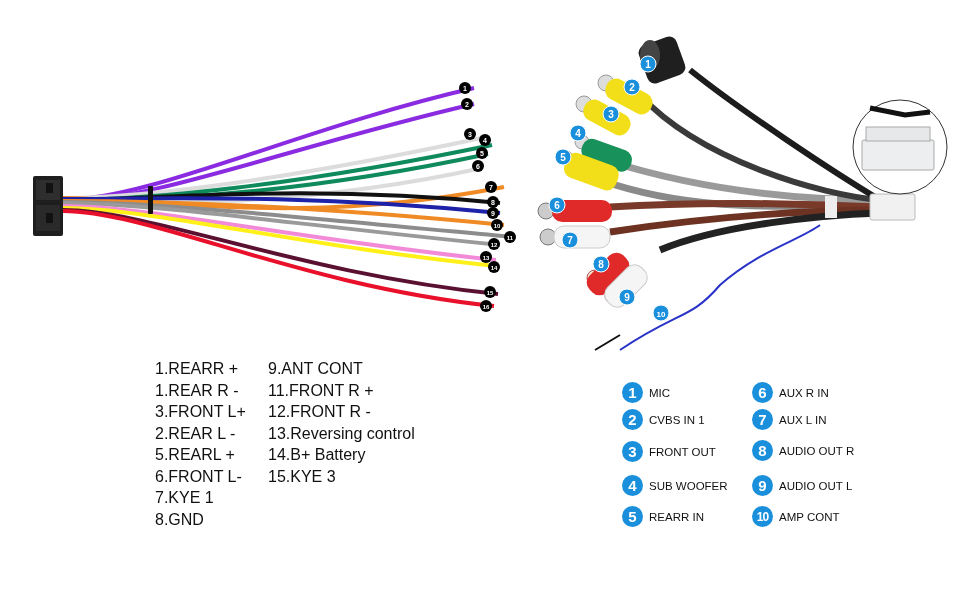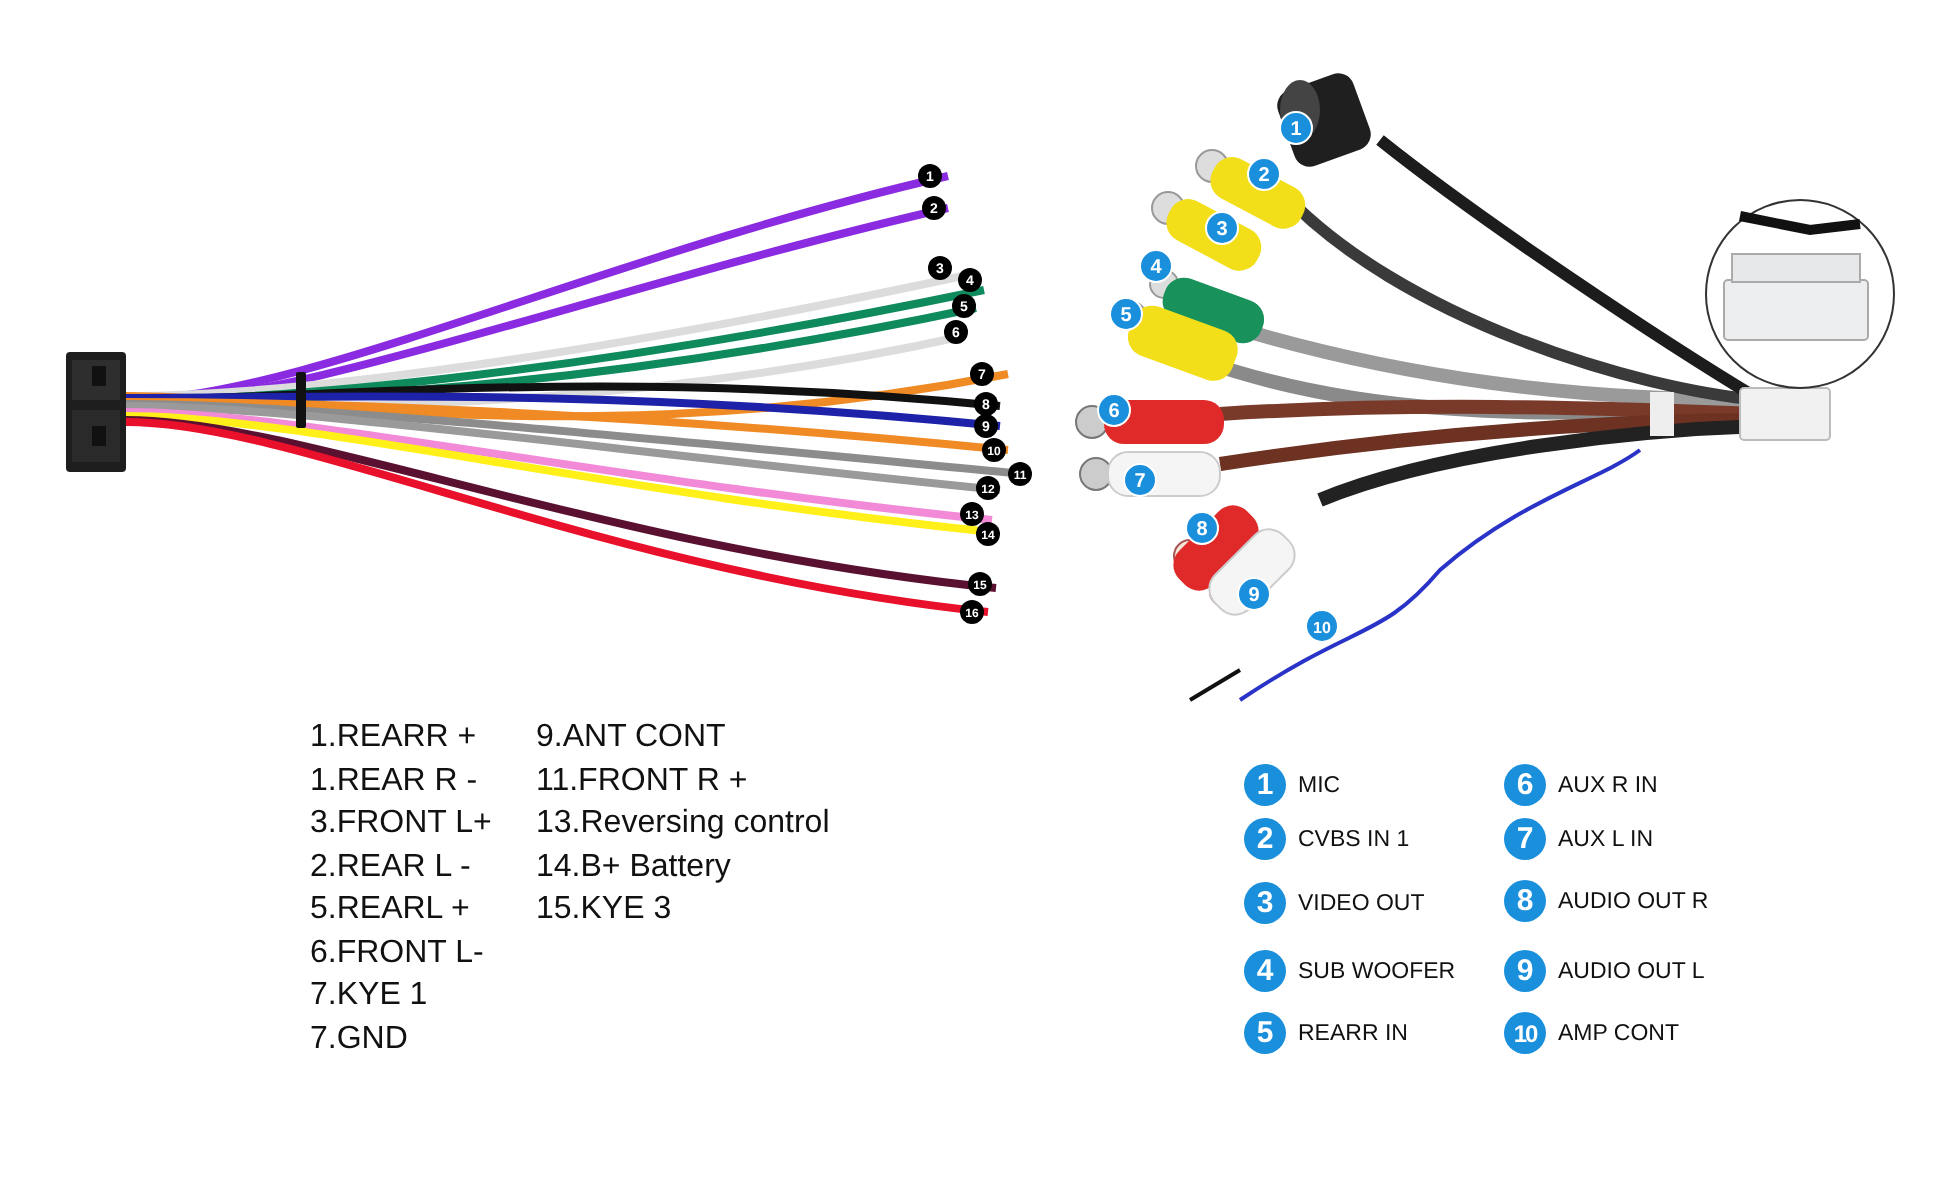--- a/index.html
+++ b/index.html
@@ -168,43 +168,44 @@
 
 <div class="legend-left">
   <div class="col col1" id="lcol1">
       <div>1.REARR +</div>
       <div>1.REAR R -</div>
       <div>3.FRONT L+</div>
       <div>2.REAR L -</div>
       <div>5.REARL +</div>
       <div>6.FRONT L-</div>
       <div>7.KYE 1</div>
-      <div>7.GND</div>
+      <div>8.GND</div>
     </div>
   <div class="col col2" id="lcol2">
       <div>9.ANT CONT</div>
       <div>11.FRONT R +</div>
+      <div>12.FRONT R -</div>
       <div>13.Reversing control</div>
       <div>14.B+ Battery</div>
       <div>15.KYE 3</div>
     </div>
 </div>
 
 <div class="legend-right" id="rlegend">
     <div class="rl-item" style="left: 0px; top: 0px;">
       <span class="rbadge" style="background: rgb(26, 143, 220);">1</span>
       <span>MIC</span>
     </div>
     <div class="rl-item" style="left: 0px; top: 27px;">
       <span class="rbadge" style="background: rgb(26, 143, 220);">2</span>
       <span>CVBS IN 1</span>
     </div>
     <div class="rl-item" style="left: 0px; top: 59px;">
       <span class="rbadge" style="background: rgb(26, 143, 220);">3</span>
-      <span>VIDEO OUT</span>
+      <span>FRONT OUT</span>
     </div>
     <div class="rl-item" style="left: 0px; top: 93px;">
       <span class="rbadge" style="background: rgb(26, 143, 220);">4</span>
       <span>SUB WOOFER</span>
     </div>
     <div class="rl-item" style="left: 0px; top: 124px;">
       <span class="rbadge" style="background: rgb(26, 143, 220);">5</span>
       <span>REARR IN</span>
     </div>
     <div class="rl-item" style="left: 130px; top: 0px;">

